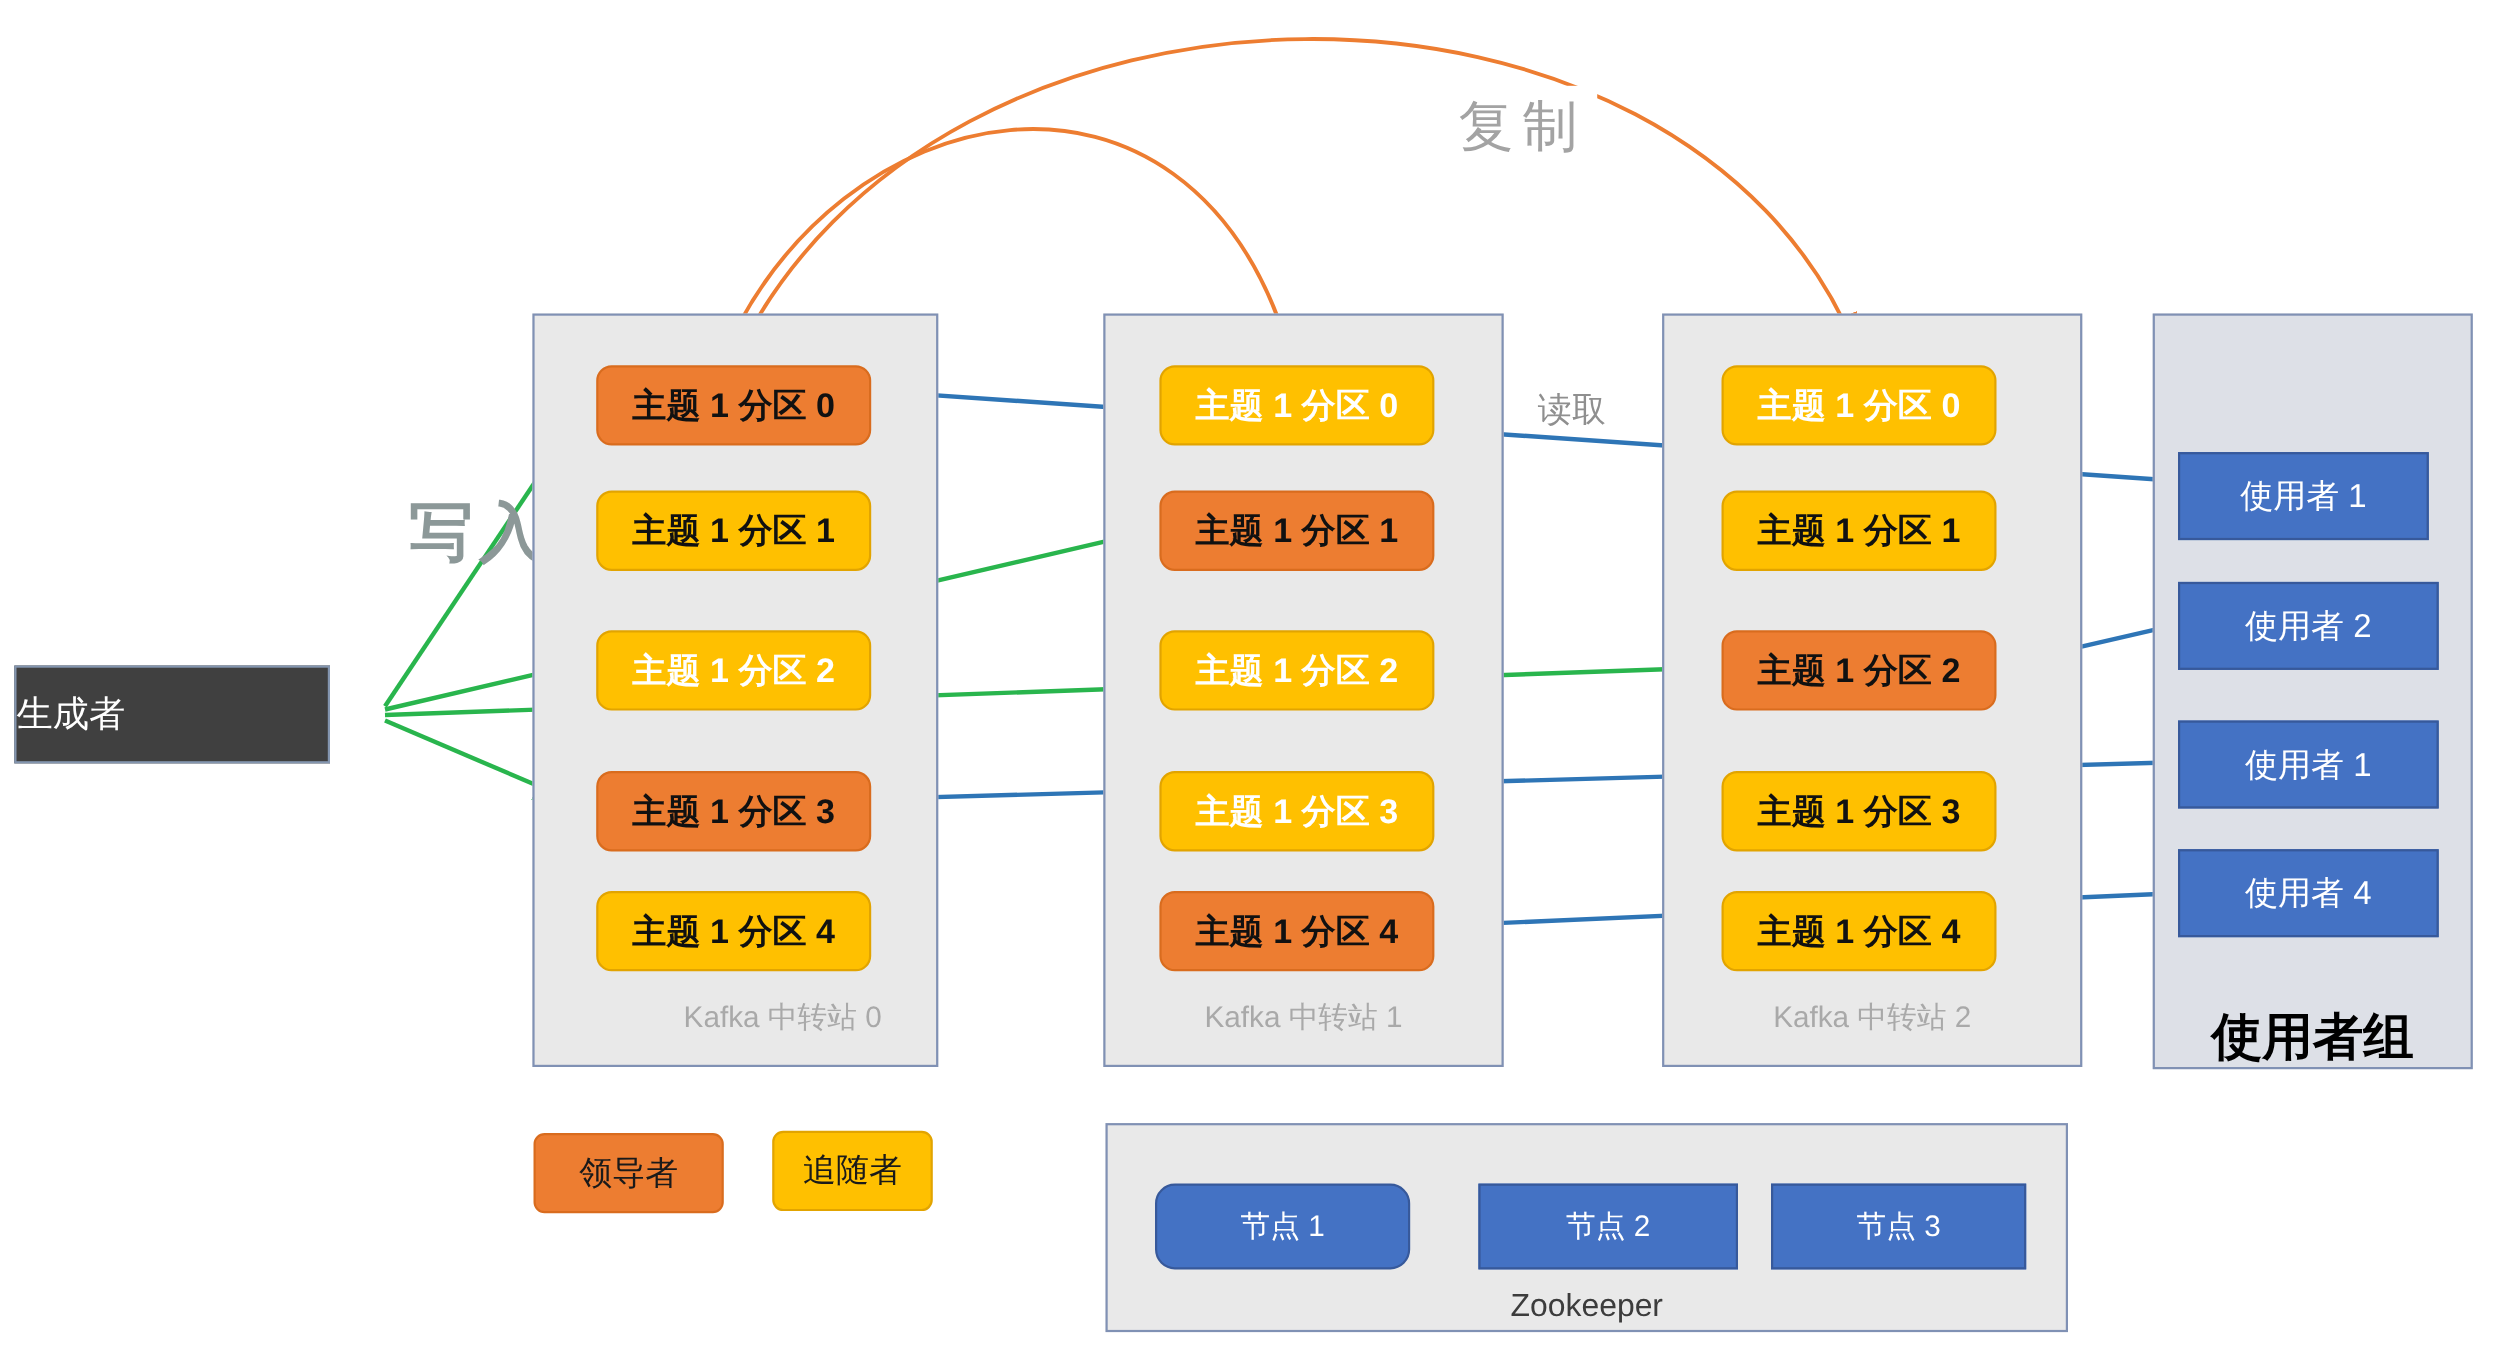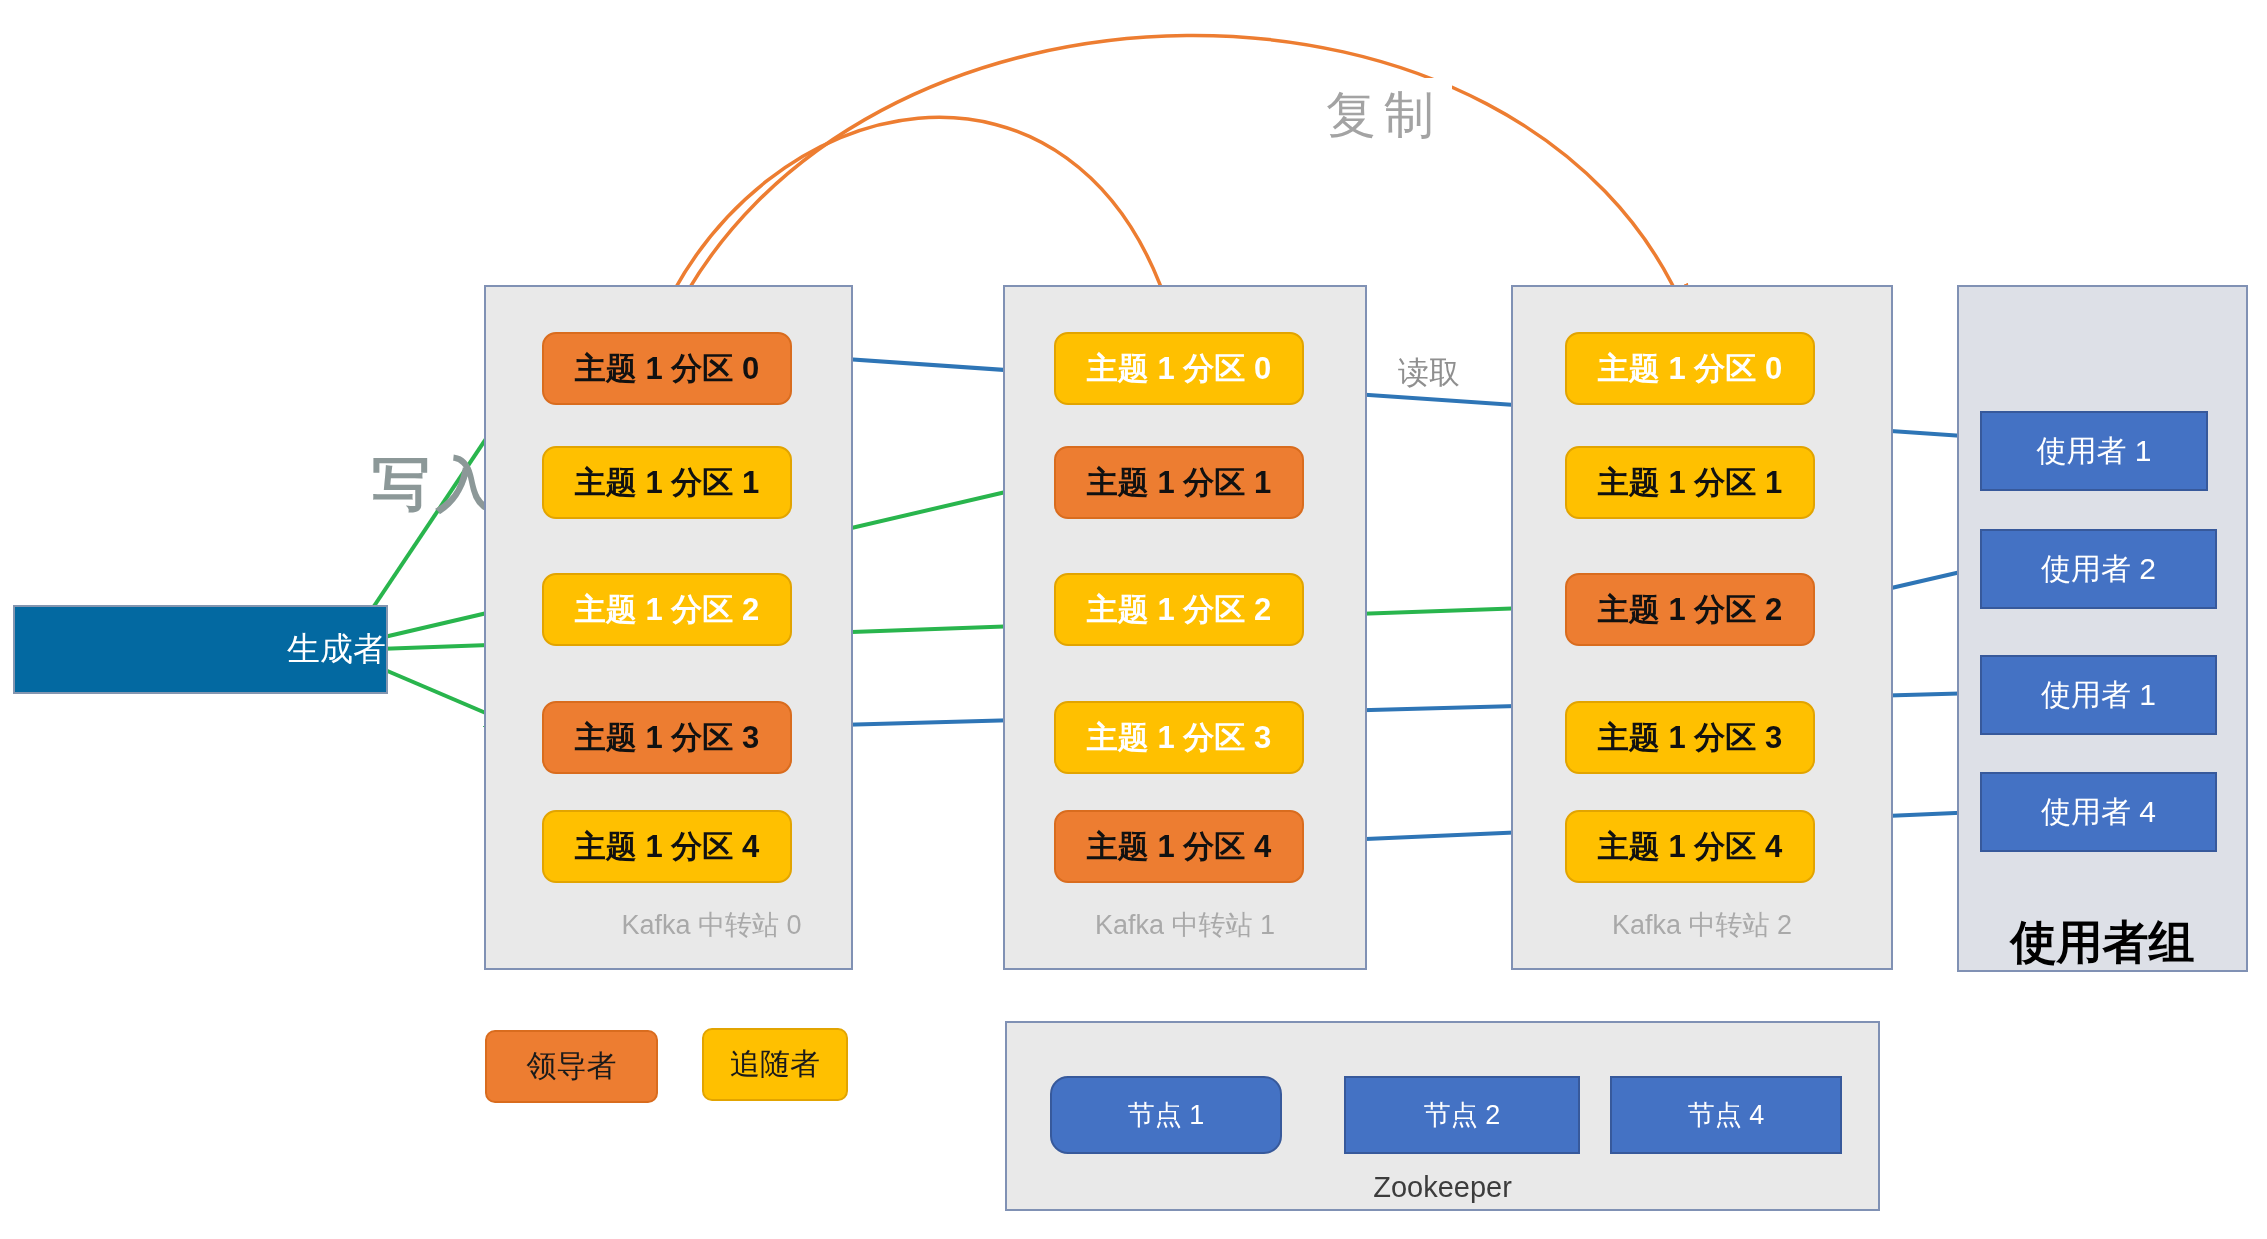--- a/index.html
+++ b/index.html
@@ -12,23 +12,23 @@
 
   .partition{position:absolute;width:250px;height:73px;border-radius:14px;box-sizing:border-box;
              display:flex;align-items:center;justify-content:center;
              font-size:31px;font-weight:bold;color:#111;white-space:nowrap;}
   .follower{background:#ffc000;border:2px solid #e2a400;}
   .leader{background:#ed7d31;border:2px solid #d96c1e;}
   .light-text{color:#ffffff;}
 
   .broker-label{position:absolute;width:100%;text-align:center;font-size:27px;color:#a9a9a9;}
 
-  .producer{position:absolute;left:13px;top:605px;width:375px;height:89px;background:#0369a1;
+  .producer{position:absolute;left:13px;top:605px;width:287px;height:89px;background:#404040;
             border:2px solid #8496b0;box-sizing:border-box;display:flex;align-items:center;
-            justify-content:flex-end;color:#fff;font-size:33px;}
+            justify-content:flex-start;color:#fff;font-size:33px;}
 
   .blue-box{position:absolute;background:#4472c4;border:2px solid #37599b;box-sizing:border-box;
             display:flex;align-items:center;justify-content:center;color:#fff;font-size:30px;}
 
   .legend-box{position:absolute;height:73px;border-radius:10px;box-sizing:border-box;
               display:flex;align-items:center;justify-content:center;font-size:30px;color:#1a1a1a;}
 
   .float-label{position:absolute;color:#a3a3a3;white-space:nowrap;}
   .label-write{left:372px;top:446px;font-size:58px;color:#8c9898;font-weight:bold;letter-spacing:6px;}
   .label-read{left:1398px;top:352px;font-size:31px;color:#8f8f8f;}
@@ -111,17 +111,17 @@
     <div class="blue-box" style="left:21px;top:485px;width:237px;height:80px;">使用者 4</div>
     <div class="group-title">使用者组</div>
   </div>
 
   <div class="legend-box leader" style="left:485px;top:1030px;width:173px;">领导者</div>
   <div class="legend-box follower" style="left:702px;top:1028px;width:146px;">追随者</div>
 
   <div class="container-box" style="left:1005px;top:1021px;width:875px;height:190px;">
     <div class="blue-box" style="left:43px;top:53px;width:232px;height:78px;font-size:27px;border-radius:18px;">节点 1</div>
     <div class="blue-box" style="left:337px;top:53px;width:236px;height:78px;font-size:27px;">节点 2</div>
-    <div class="blue-box" style="left:603px;top:53px;width:232px;height:78px;font-size:27px;">节点 4</div>
+    <div class="blue-box" style="left:603px;top:53px;width:232px;height:78px;font-size:27px;">节点 3</div>
     <div class="zk-title">Zookeeper</div>
   </div>
 
 </div>
 
 </body></html>

